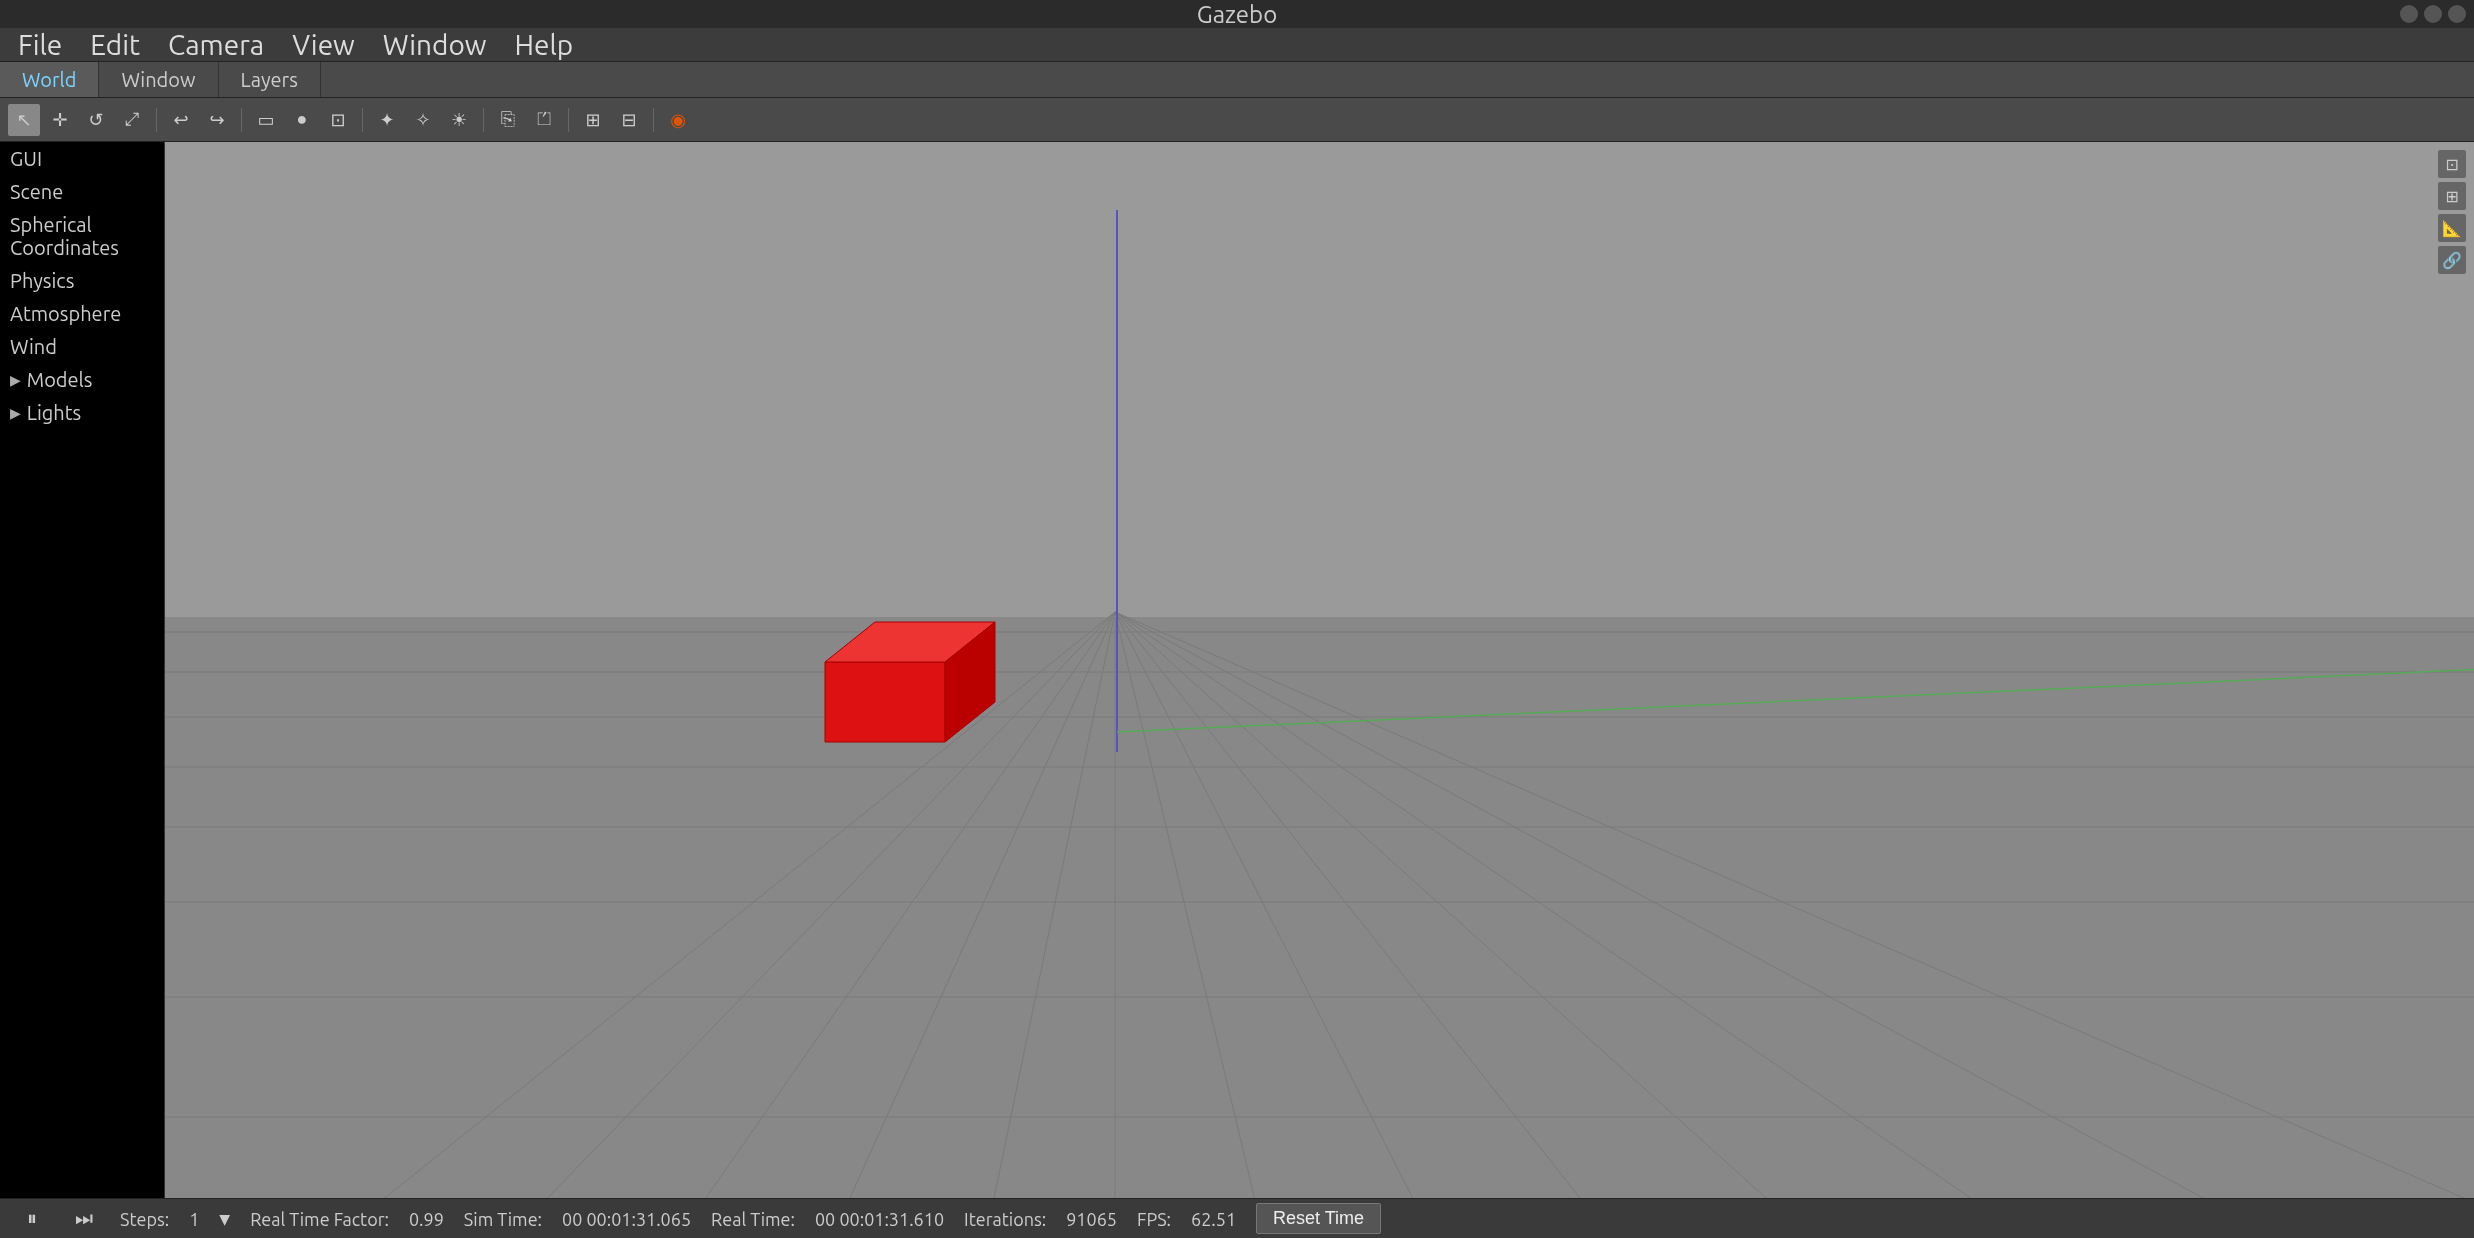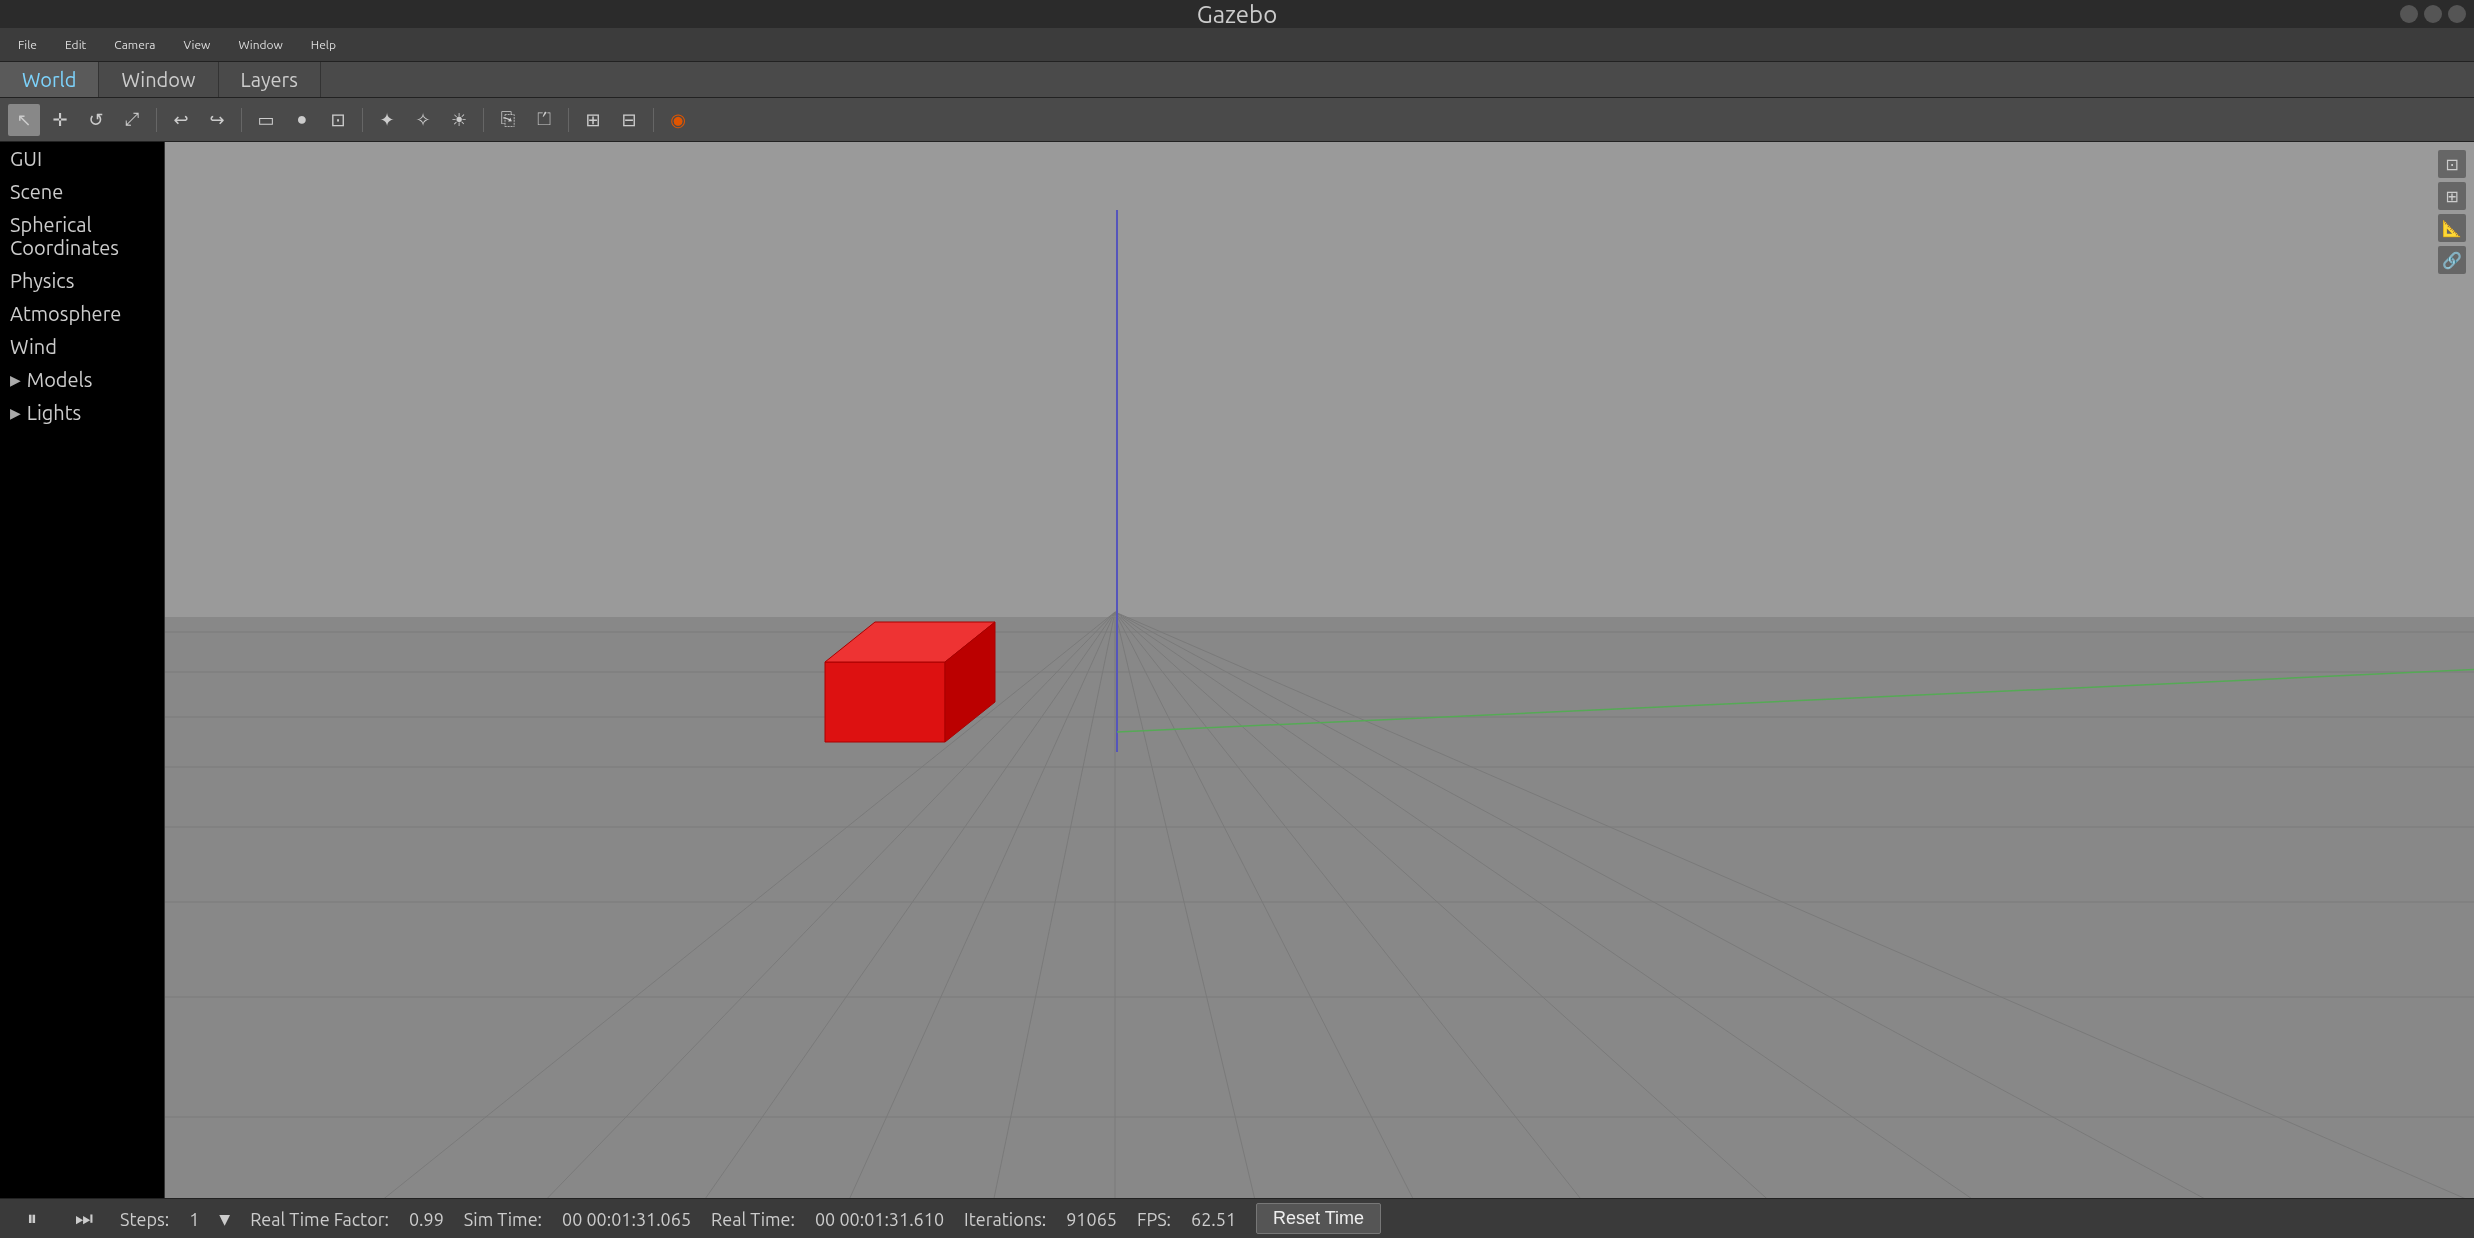--- a/index.html
+++ b/index.html
@@ -44,21 +44,21 @@
       height: 34px;
       background: #3c3c3c;
       display: flex;
       align-items: center;
       padding: 0 6px;
       gap: 4px;
       border-bottom: 1px solid #222;
     }
     .menu-item {
       padding: 4px 12px;
-      font-size: 12px;
+      font-size: 28px;
       color: #ddd;
       cursor: pointer;
     }
 
     
     #tabbar {
       width: 100%;
       height: 36px;
       background: #4a4a4a;
       display: flex;

